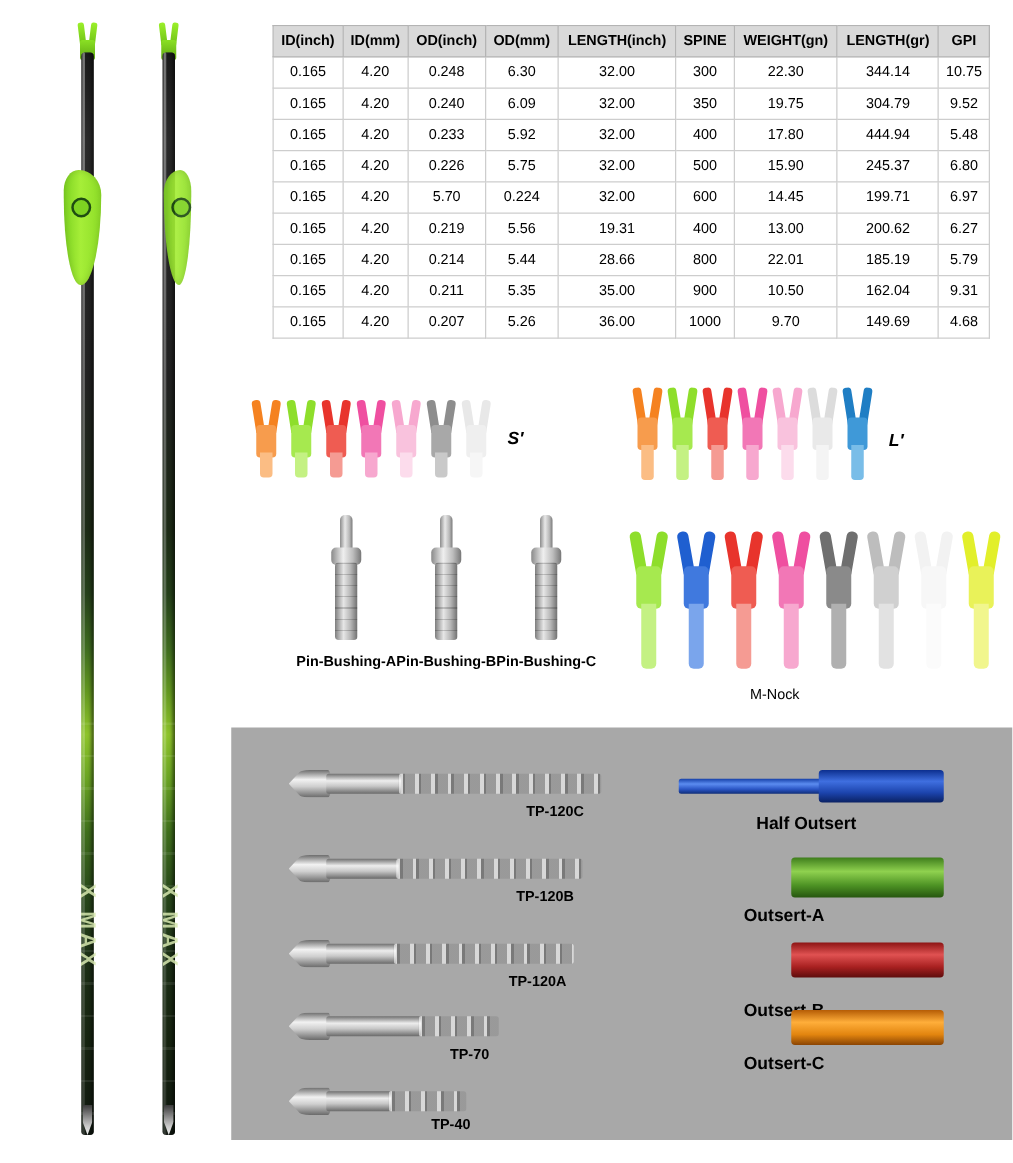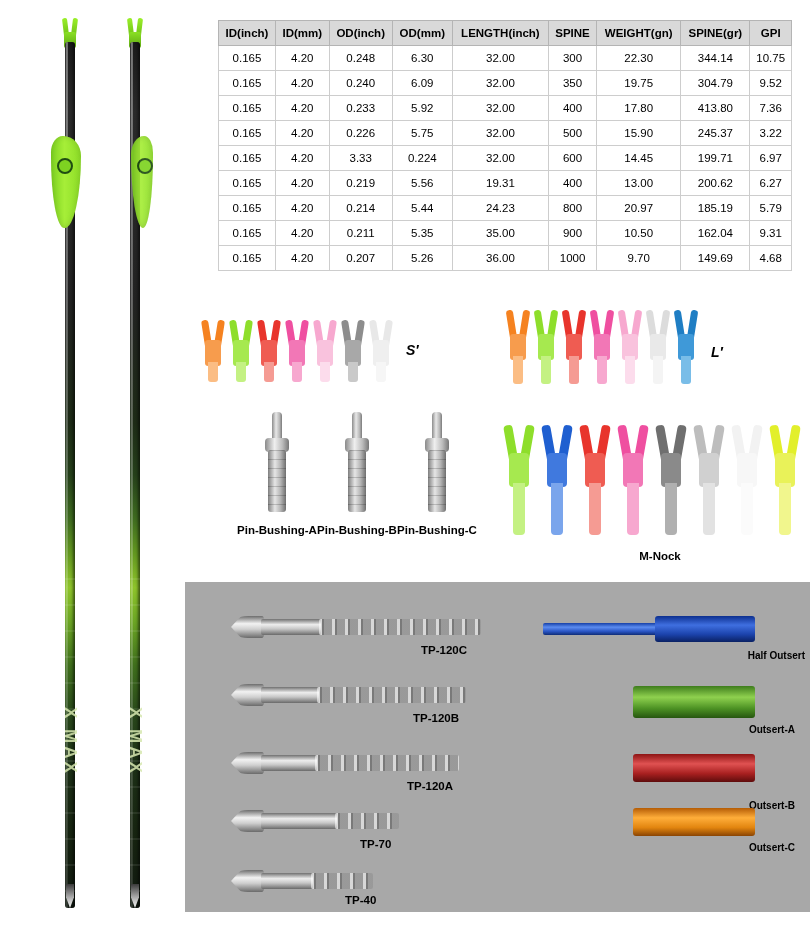--- a/index.html
+++ b/index.html
@@ -255,22 +255,21 @@
     left: 11px;
     top: 58px;
     width: 12px;
     height: 52px;
     border-radius: 0 0 4px 4px;
   }
 
   .group-caption {
     position: absolute;
     font-size: 11.5px;
-    font-weight: bold;
-    text-align: center;
+    font-weight: normal;
   }
 
   
   .bushings {
     position: absolute;
     left: 238px;
     top: 412px;
     width: 230px;
   }
   .bushing {
@@ -364,23 +363,23 @@
     position: absolute;
     height: 26px;
     border-radius: 3px;
   }
   .outsert.green  { background: linear-gradient(to bottom, #3e7d1c, #8fd14f 35%, #4d9224 70%, #26560f); }
   .outsert.red    { background: linear-gradient(to bottom, #8d1414, #e05252 35%, #a82020 70%, #5e0c0c); }
   .outsert.orange { background: linear-gradient(to bottom, #b55c05, #ffae3a 35%, #e2850f 70%, #8a4403); }
   .outsert.blue   { background: linear-gradient(to bottom, #0c2f8f, #3f6fe0 35%, #1c44ad 70%, #0a2163); }
   .outsert-label {
     position: absolute;
-    font-size: 10px;
+    font-size: 14px;
     font-weight: bold;
-    text-align: right;
+    text-align: left;
   }
   .half-outsert-stem {
     position: absolute;
     height: 12px;
     border-radius: 2px;
     background: linear-gradient(to bottom, #1640a8, #5b8cf0 35%, #2a55c4 70%, #0f2d78);
   }
 </style>
 </head>
 <body>
@@ -422,21 +421,21 @@
   <table class="spec">
     <thead>
       <tr>
         <th>ID(inch)</th>
         <th>ID(mm)</th>
         <th>OD(inch)</th>
         <th>OD(mm)</th>
         <th>LENGTH(inch)</th>
         <th>SPINE</th>
         <th>WEIGHT(gn)</th>
-        <th>SPINE(gr)</th>
+        <th>LENGTH(gr)</th>
         <th>GPI</th>
       </tr>
     </thead>
     <tbody>
       <tr>
         <td>0.165</td>
         <td>4.20</td>
         <td>0.248</td>
         <td>6.30</td>
         <td>32.00</td>
@@ -457,38 +456,38 @@
         <td>9.52</td>
       </tr>
       <tr>
         <td>0.165</td>
         <td>4.20</td>
         <td>0.233</td>
         <td>5.92</td>
         <td>32.00</td>
         <td>400</td>
         <td>17.80</td>
-        <td>413.80</td>
-        <td>7.36</td>
+        <td>444.94</td>
+        <td>5.48</td>
       </tr>
       <tr>
         <td>0.165</td>
         <td>4.20</td>
         <td>0.226</td>
         <td>5.75</td>
         <td>32.00</td>
         <td>500</td>
         <td>15.90</td>
         <td>245.37</td>
-        <td>3.22</td>
-      </tr>
-      <tr>
-        <td>0.165</td>
-        <td>4.20</td>
-        <td>3.33</td>
+        <td>6.80</td>
+      </tr>
+      <tr>
+        <td>0.165</td>
+        <td>4.20</td>
+        <td>5.70</td>
         <td>0.224</td>
         <td>32.00</td>
         <td>600</td>
         <td>14.45</td>
         <td>199.71</td>
         <td>6.97</td>
       </tr>
       <tr>
         <td>0.165</td>
         <td>4.20</td>
@@ -498,23 +497,23 @@
         <td>400</td>
         <td>13.00</td>
         <td>200.62</td>
         <td>6.27</td>
       </tr>
       <tr>
         <td>0.165</td>
         <td>4.20</td>
         <td>0.214</td>
         <td>5.44</td>
-        <td>24.23</td>
+        <td>28.66</td>
         <td>800</td>
-        <td>20.97</td>
+        <td>22.01</td>
         <td>185.19</td>
         <td>5.79</td>
       </tr>
       <tr>
         <td>0.165</td>
         <td>4.20</td>
         <td>0.211</td>
         <td>5.35</td>
         <td>35.00</td>
         <td>900</td>

